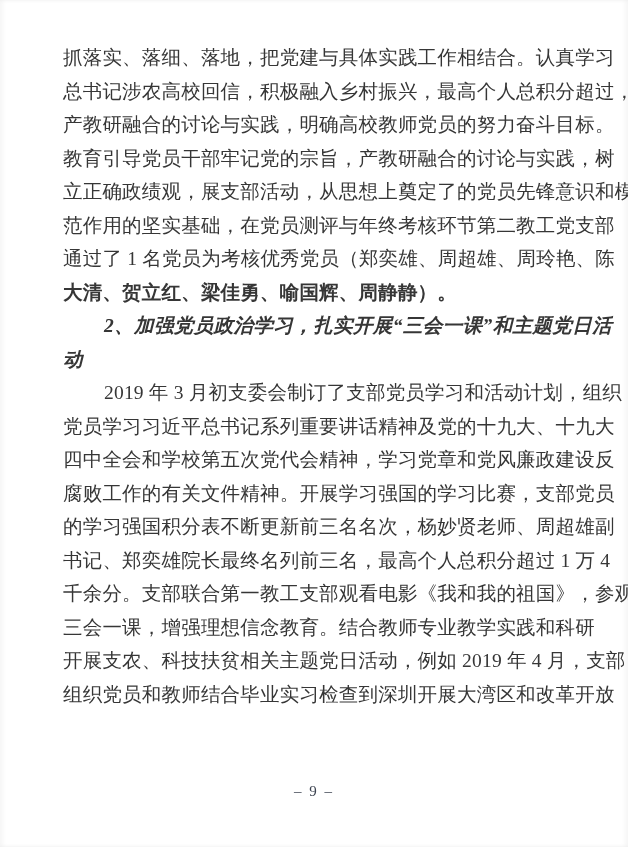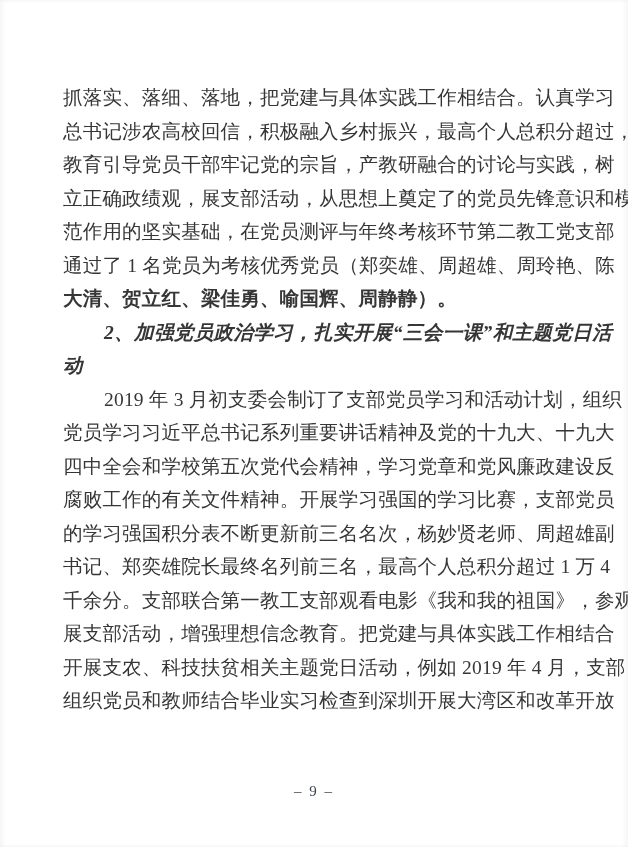--- a/index.html
+++ b/index.html
@@ -15,21 +15,20 @@
     overflow: hidden;
     font-family: "Liberation Serif", "DejaVu Serif", serif;
     color: #363636;
     box-shadow: inset 3px 0 4px rgba(0,0,0,0.04), inset -3px 0 4px rgba(0,0,0,0.04);
   }
   .content {
     position: absolute;
     left: 63px;
     top: 41px;
     width: 508px;
-    margin-top: 40px;
   }
   .line {
     height: 33.5px;
     line-height: 33.5px;
     font-size: 19.5px;
     white-space: nowrap;
     text-align: justify;
     text-align-last: justify;
     -moz-text-align-last: justify;
     text-justify: inter-character;
@@ -63,41 +62,42 @@
 </style>
 </head>
 <body>
 
 <div class="page">
   <div class="content">
 
     <div>
       <div class="line">抓落实、落细、落地，把党建与具体实践工作相结合。认真学习</div>
       <div class="line">总书记涉农高校回信，积极融入乡村振兴，最高个人总积分超过，</div>
+      <div class="line">产教研融合的讨论与实践，明确高校教师党员的努力奋斗目标。</div>
       <div class="line">教育引导党员干部牢记党的宗旨，产教研融合的讨论与实践，树</div>
       <div class="line">立正确政绩观，展支部活动，从思想上奠定了的党员先锋意识和模</div>
       <div class="line">范作用的坚实基础，在党员测评与年终考核环节第二教工党支部</div>
       <div class="line">通过了 1 名党员为考核优秀党员（郑奕雄、周超雄、周玲艳、陈</div>
       <div class="line no-stretch">大清、贺立红、梁佳勇、喻国辉、周静静）。</div>
     </div>
 
     <div class="heading">
       <div class="line indent">2、加强党员政治学习，扎实开展“三会一课”和主题党日活</div>
       <div class="line no-stretch">动</div>
     </div>
 
     <div>
       <div class="line indent">2019 年 3 月初支委会制订了支部党员学习和活动计划，组织</div>
       <div class="line">党员学习习近平总书记系列重要讲话精神及党的十九大、十九大</div>
       <div class="line">四中全会和学校第五次党代会精神，学习党章和党风廉政建设反</div>
       <div class="line">腐败工作的有关文件精神。开展学习强国的学习比赛，支部党员</div>
       <div class="line">的学习强国积分表不断更新前三名名次，杨妙贤老师、周超雄副</div>
       <div class="line">书记、郑奕雄院长最终名列前三名，最高个人总积分超过 1 万 4</div>
       <div class="line">千余分。支部联合第一教工支部观看电影《我和我的祖国》，参观</div>
-      <div class="line">展支部活动，增强理想信念教育。把党建与具体实践工作相结合</div>
+      <div class="line">三会一课，增强理想信念教育。结合教师专业教学实践和科研</div>
       <div class="line">开展支农、科技扶贫相关主题党日活动，例如 2019 年 4 月，支部</div>
       <div class="line">组织党员和教师结合毕业实习检查到深圳开展大湾区和改革开放</div>
     </div>
 
   </div>
 
   <div class="footer">– 9 –</div>
 </div>
 
 </body></html>

